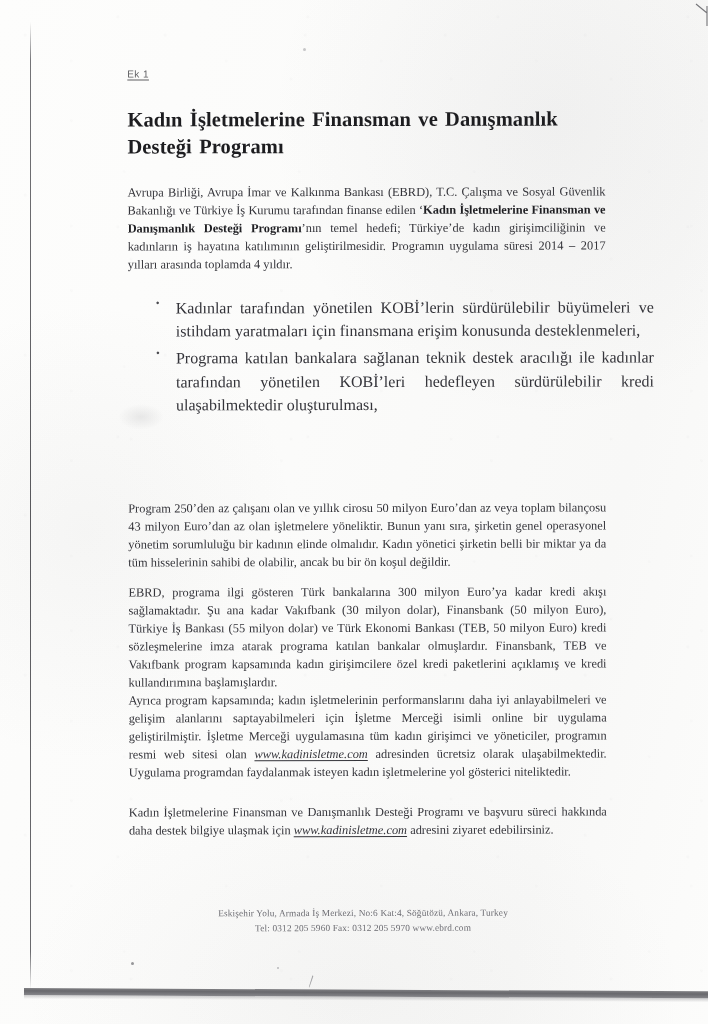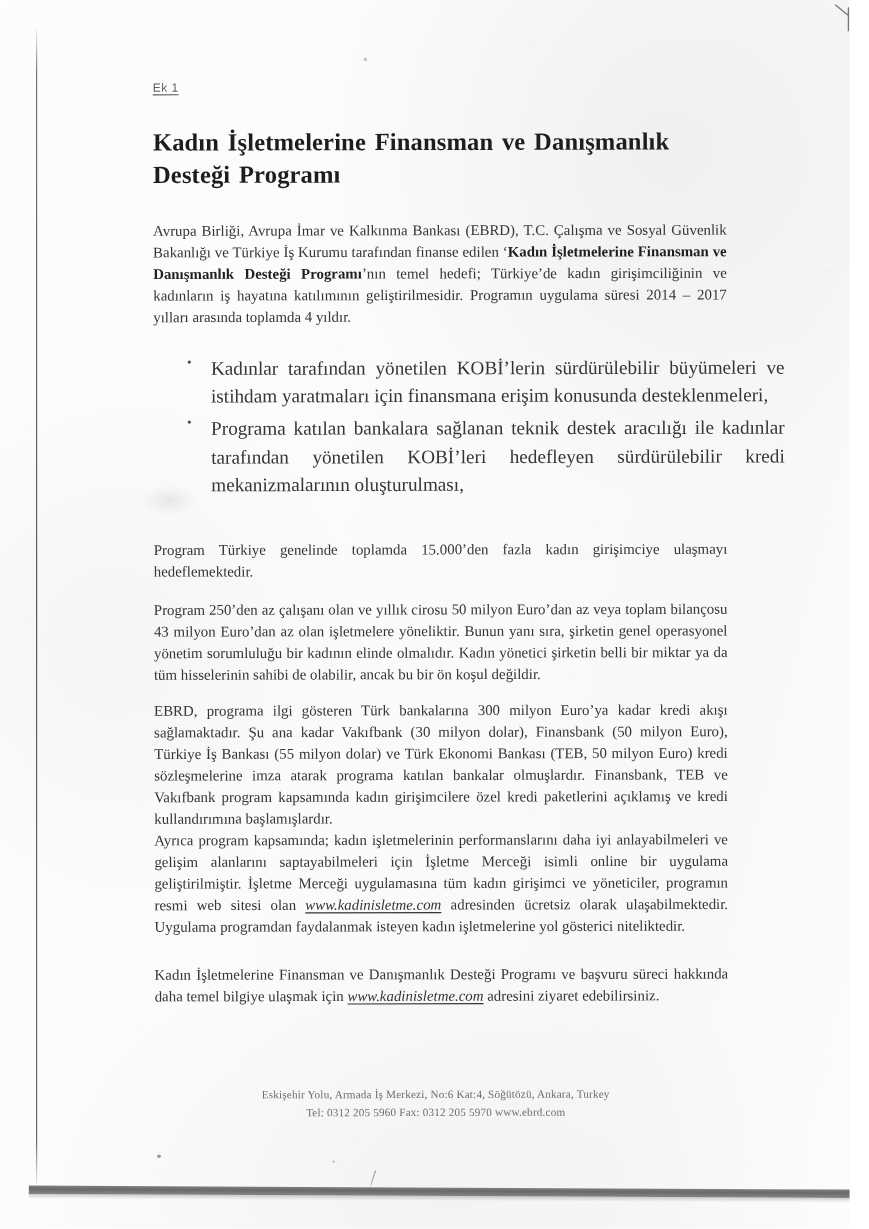--- a/index.html
+++ b/index.html
@@ -241,32 +241,31 @@
 
     <div class="ek-label">Ek 1</div>
 
     <h1 id="doc-title">Kadın İşletmelerine Finansman ve Danışmanlık Desteği Programı</h1>
 
     <p class="para" id="p-intro"><span>Avrupa Birliği, Avrupa İmar ve Kalkınma Bankası (EBRD), T.C. Çalışma ve Sosyal Güvenlik Bakanlığı ve Türkiye İş Kurumu tarafından finanse edilen ‘</span><b>Kadın İşletmelerine Finansman ve Danışmanlık Desteği Programı</b><span>’nın temel hedefi; Türkiye’de kadın girişimciliğinin ve kadınların iş hayatına katılımının geliştirilmesidir. Programın uygulama süresi 2014 – 2017 yılları arasında toplamda 4 yıldır.</span></p>
 
 
     <ul class="bullets" id="bullet-list">
       <li>Kadınlar tarafından yönetilen KOBİ’lerin sürdürülebilir büyümeleri ve istihdam yaratmaları için finansmana erişim konusunda desteklenmeleri,</li>
-      <li>Programa katılan bankalara sağlanan teknik destek aracılığı ile kadınlar tarafından yönetilen KOBİ’leri hedefleyen sürdürülebilir kredi mekanizmalarının oluşturulması,</li>
+      <li>Programa katılan bankalara sağlanan teknik destek aracılığı ile kadınlar tarafından yönetilen KOBİ’leri hedefleyen sürdürülebilir kredi ulaşabilmektedir oluşturulması,</li>
     </ul>
 
-    <p class="para" id="p-reach">Program Türkiye genelinde toplamda 15.000’den fazla kadın girişimciye ulaşmayı hedeflemektedir.</p>
 
     <p class="para" id="p-criteria">Program 250’den az çalışanı olan ve yıllık cirosu 50 milyon Euro’dan az veya toplam bilançosu 43 milyon Euro’dan az olan işletmelere yöneliktir. Bunun yanı sıra, şirketin genel operasyonel yönetim sorumluluğu bir kadının elinde olmalıdır. Kadın yönetici şirketin belli bir miktar ya da tüm hisselerinin sahibi de olabilir, ancak bu bir ön koşul değildir.</p>
 
     <p class="para" id="p-ebrd">EBRD, programa ilgi gösteren Türk bankalarına 300 milyon Euro’ya kadar kredi akışı sağlamaktadır. Şu ana kadar Vakıfbank (30 milyon dolar), Finansbank (50 milyon Euro), Türkiye İş Bankası (55 milyon dolar) ve Türk Ekonomi Bankası (TEB, 50 milyon Euro) kredi sözleşmelerine imza atarak programa katılan bankalar olmuşlardır. Finansbank, TEB ve Vakıfbank program kapsamında kadın girişimcilere özel kredi paketlerini açıklamış ve kredi kullandırımına başlamışlardır.</p>
 
     <p class="para" id="p-app"><span>Ayrıca program kapsamında; kadın işletmelerinin performanslarını daha iyi anlayabilmeleri ve gelişim alanlarını saptayabilmeleri için İşletme Merceği isimli online bir uygulama geliştirilmiştir. İşletme Merceği uygulamasına tüm kadın girişimci ve yöneticiler, programın resmi web sitesi olan </span><a class="u" href="#" style="color:#34343a;">www.kadinisletme.com</a><span> adresinden ücretsiz olarak ulaşabilmektedir. Uygulama programdan faydalanmak isteyen kadın işletmelerine yol gösterici niteliktedir.</span></p>
 
-    <p class="para" id="p-contact"><span>Kadın İşletmelerine Finansman ve Danışmanlık Desteği Programı ve başvuru süreci hakkında daha temel bilgiye ulaşmak için </span><a class="u" href="#" style="color:#34343a;">www.kadinisletme.com</a><span> adresini ziyaret edebilirsiniz.</span></p>
+    <p class="para" id="p-contact"><span>Kadın İşletmelerine Finansman ve Danışmanlık Desteği Programı ve başvuru süreci hakkında daha destek bilgiye ulaşmak için </span><a class="u" href="#" style="color:#34343a;">www.kadinisletme.com</a><span> adresini ziyaret edebilirsiniz.</span></p>
 
     <div id="footer">
       <span class="f-line">Eskişehir Yolu, Armada İş Merkezi, No:6 Kat:4, Söğütözü, Ankara, Turkey</span>
       <span class="f-line">Tel: 0312 205 5960  Fax: 0312 205 5970  www.ebrd.com</span>
     </div>
 
   </div>
 
   <div id="stray-mark-a"></div>
   <div id="stray-mark-b"></div>

